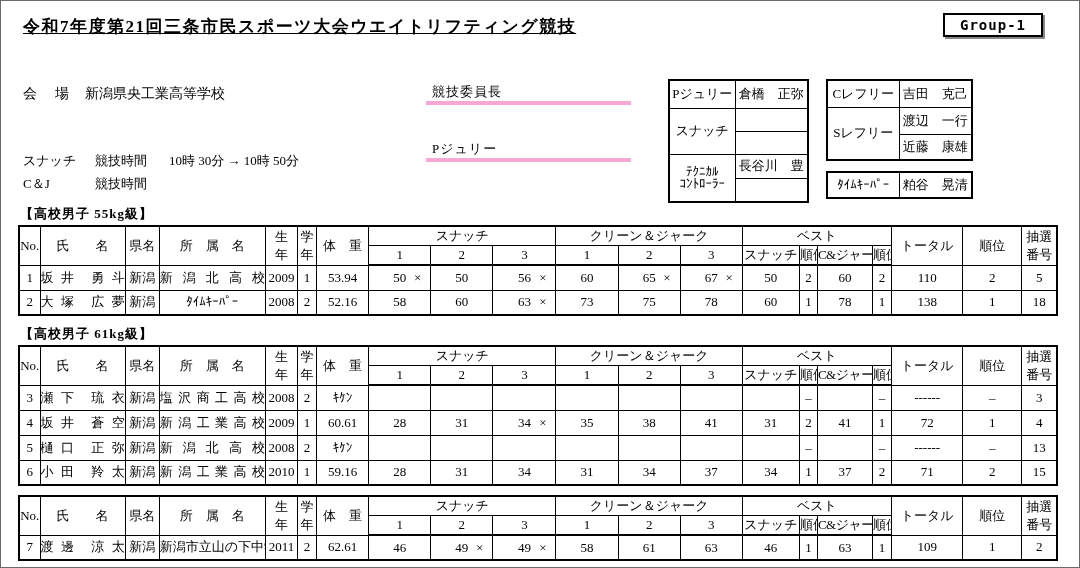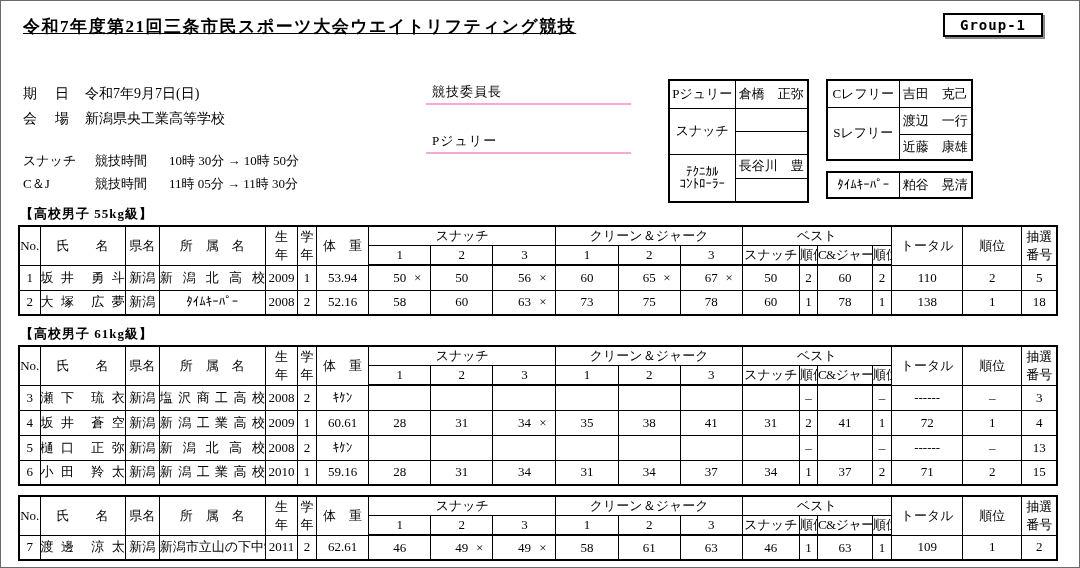--- a/index.html
+++ b/index.html
@@ -24,21 +24,21 @@
   
   .meta { position:absolute; left:22px; top:80px; font-size:14px; }
   .meta-row { display:flex; line-height:25px; white-space:nowrap; }
   .meta-row .lbl { width:62px; letter-spacing:2px; }
   .times { position:absolute; left:22px; top:148px; font-size:13px; }
   .time-row { display:flex; line-height:23px; white-space:nowrap; }
   .time-row .ev { width:72px; }
   .time-row .tl { margin-right:22px; }
   
   .signatures { position:absolute; left:425px; top:82px; width:205px; }
-  .sig { border-bottom:2px solid #f9a8d4; padding:0 0 6px 6px; margin-bottom:27px;
+  .sig { border-bottom:4px solid #f9a8d4; padding:0 0 6px 6px; margin-bottom:35px;
          font-size:13px; letter-spacing:1px; height:22px; }
   
   table.off { border-collapse:collapse; background:#fff; table-layout:fixed; }
   table.off td { border:1px solid #000; font-size:13px; text-align:center;
                  vertical-align:middle; overflow:hidden; white-space:nowrap; }
   table.off { border:2px solid #000; }
   .off-left  { position:absolute; left:667px; top:78px; }
   .off-right { position:absolute; left:825px; top:78px; }
   .off-timer { position:absolute; left:825px; top:170px; }
   td.small-kana { font-size:10px; line-height:12px; }
@@ -67,39 +67,34 @@
 </head>
 <body>
 
 <div class="page">
 
   <div class="doc-title">令和7年度第21回三条市民スポーツ大会ウエイトリフティング競技</div>
   <div class="group-box">Group-1</div>
 
   <div class="meta">
     <div class="meta-row">
-      <span class="lbl">期　日</span>
-      <span>令和7年9月7日(日)</span>
-    </div>
-    <div class="meta-row">
       <span class="lbl">会　場</span>
       <span>新潟県央工業高等学校</span>
     </div>
   </div>
 
   <div class="times">
     <div class="time-row">
       <span class="ev">スナッチ</span>
       <span class="tl">競技時間</span>
       <span>10時 30分 → 10時 50分</span>
     </div>
     <div class="time-row">
       <span class="ev">C＆J</span>
       <span class="tl">競技時間</span>
-      <span>11時 05分 → 11時 30分</span>
     </div>
   </div>
 
   <div class="signatures">
     <div class="sig">
       <span>競技委員長</span>
     </div>
     <div class="sig">
       <span>Pジュリー</span>
     </div>

